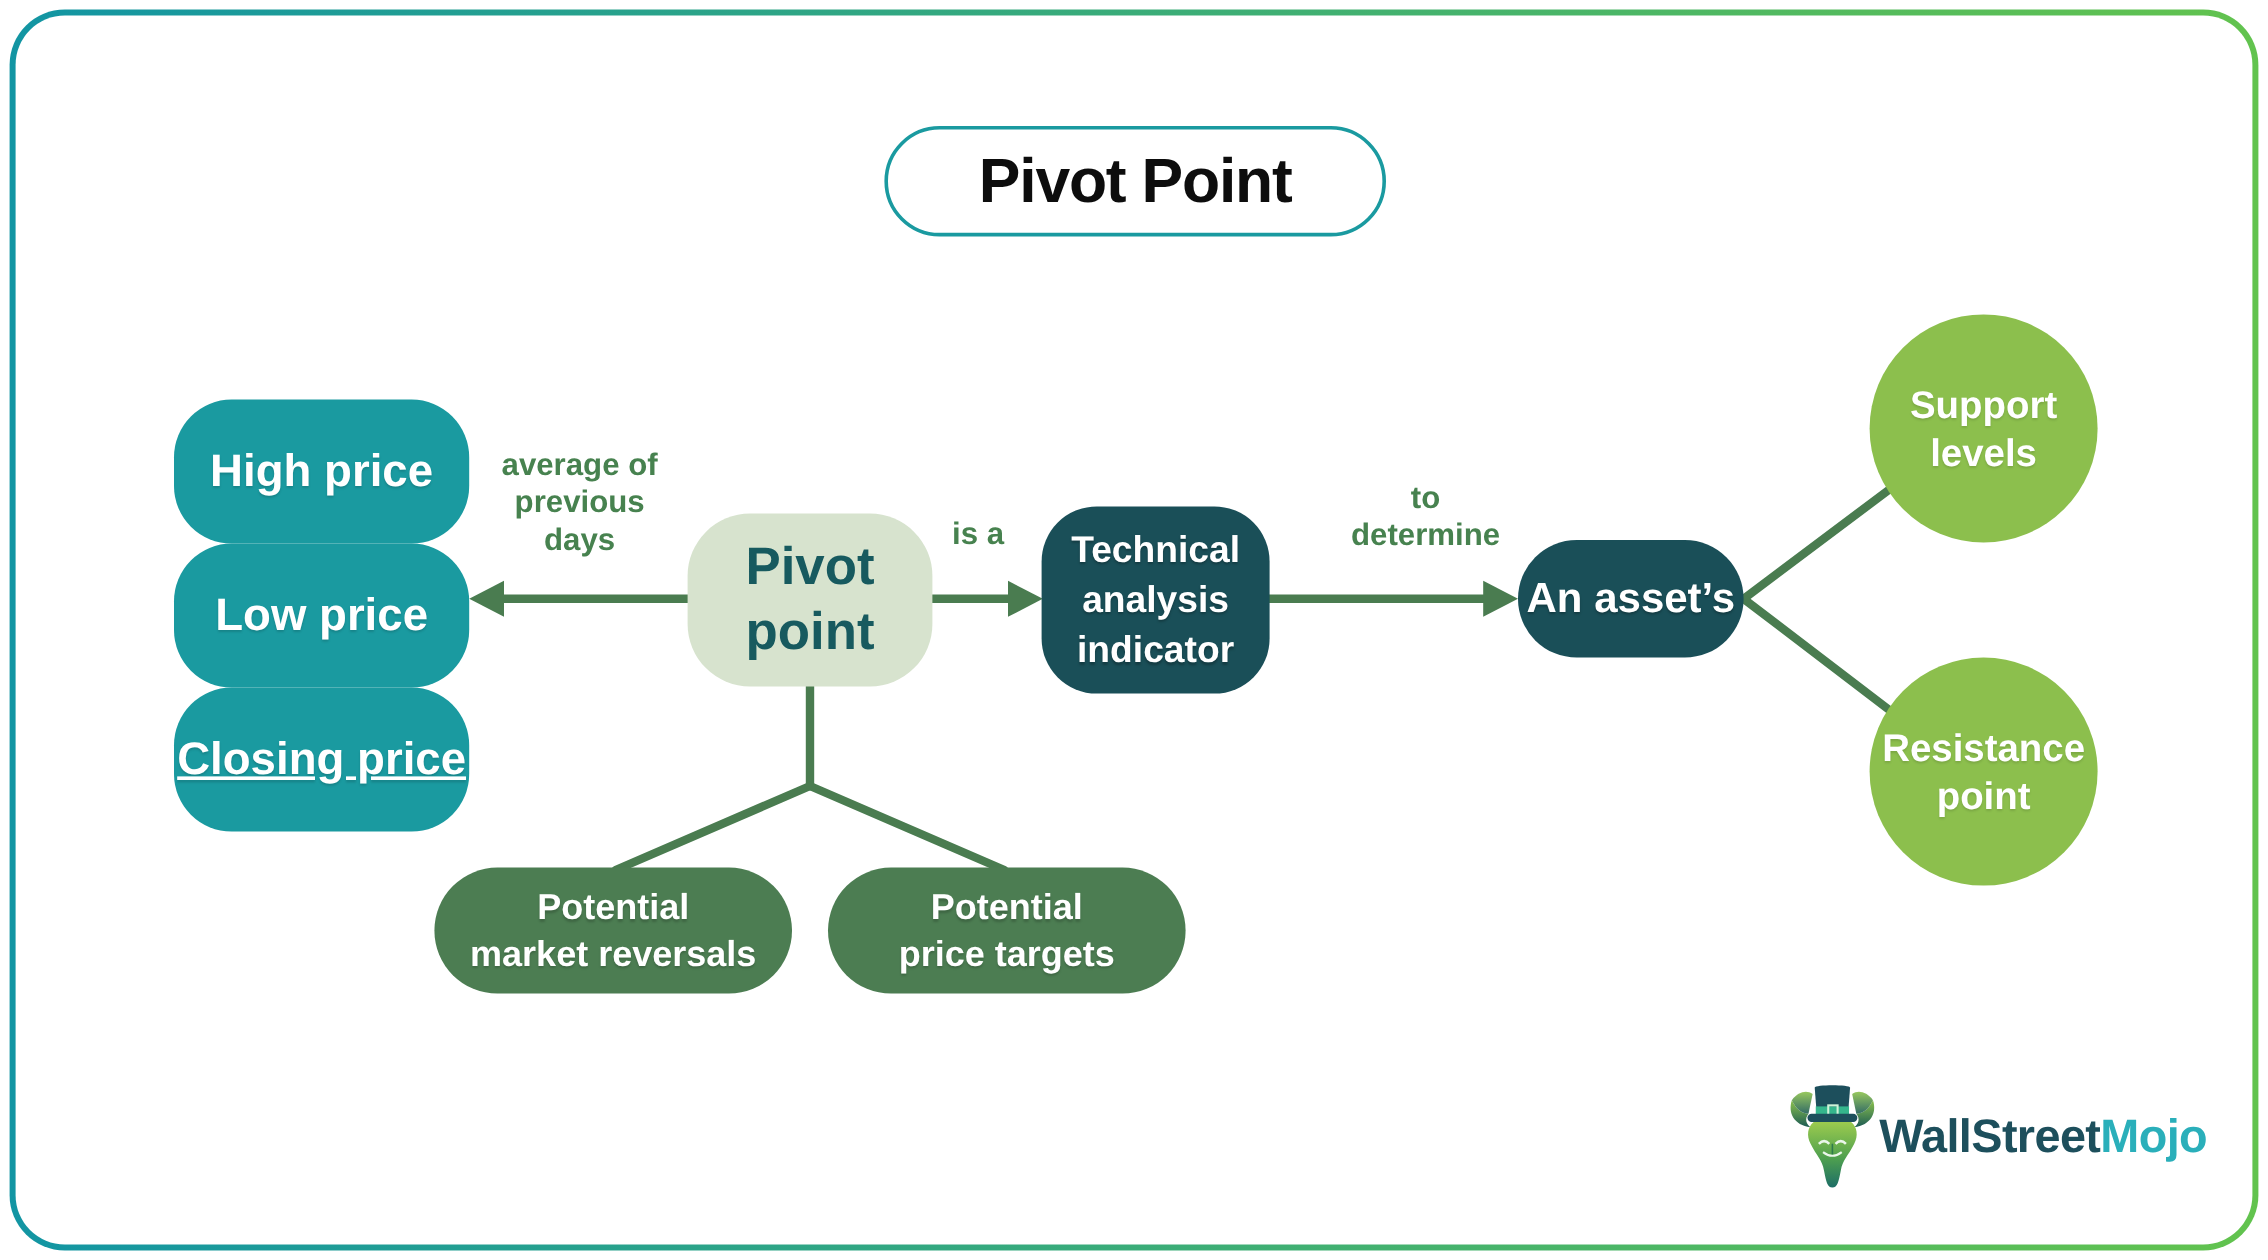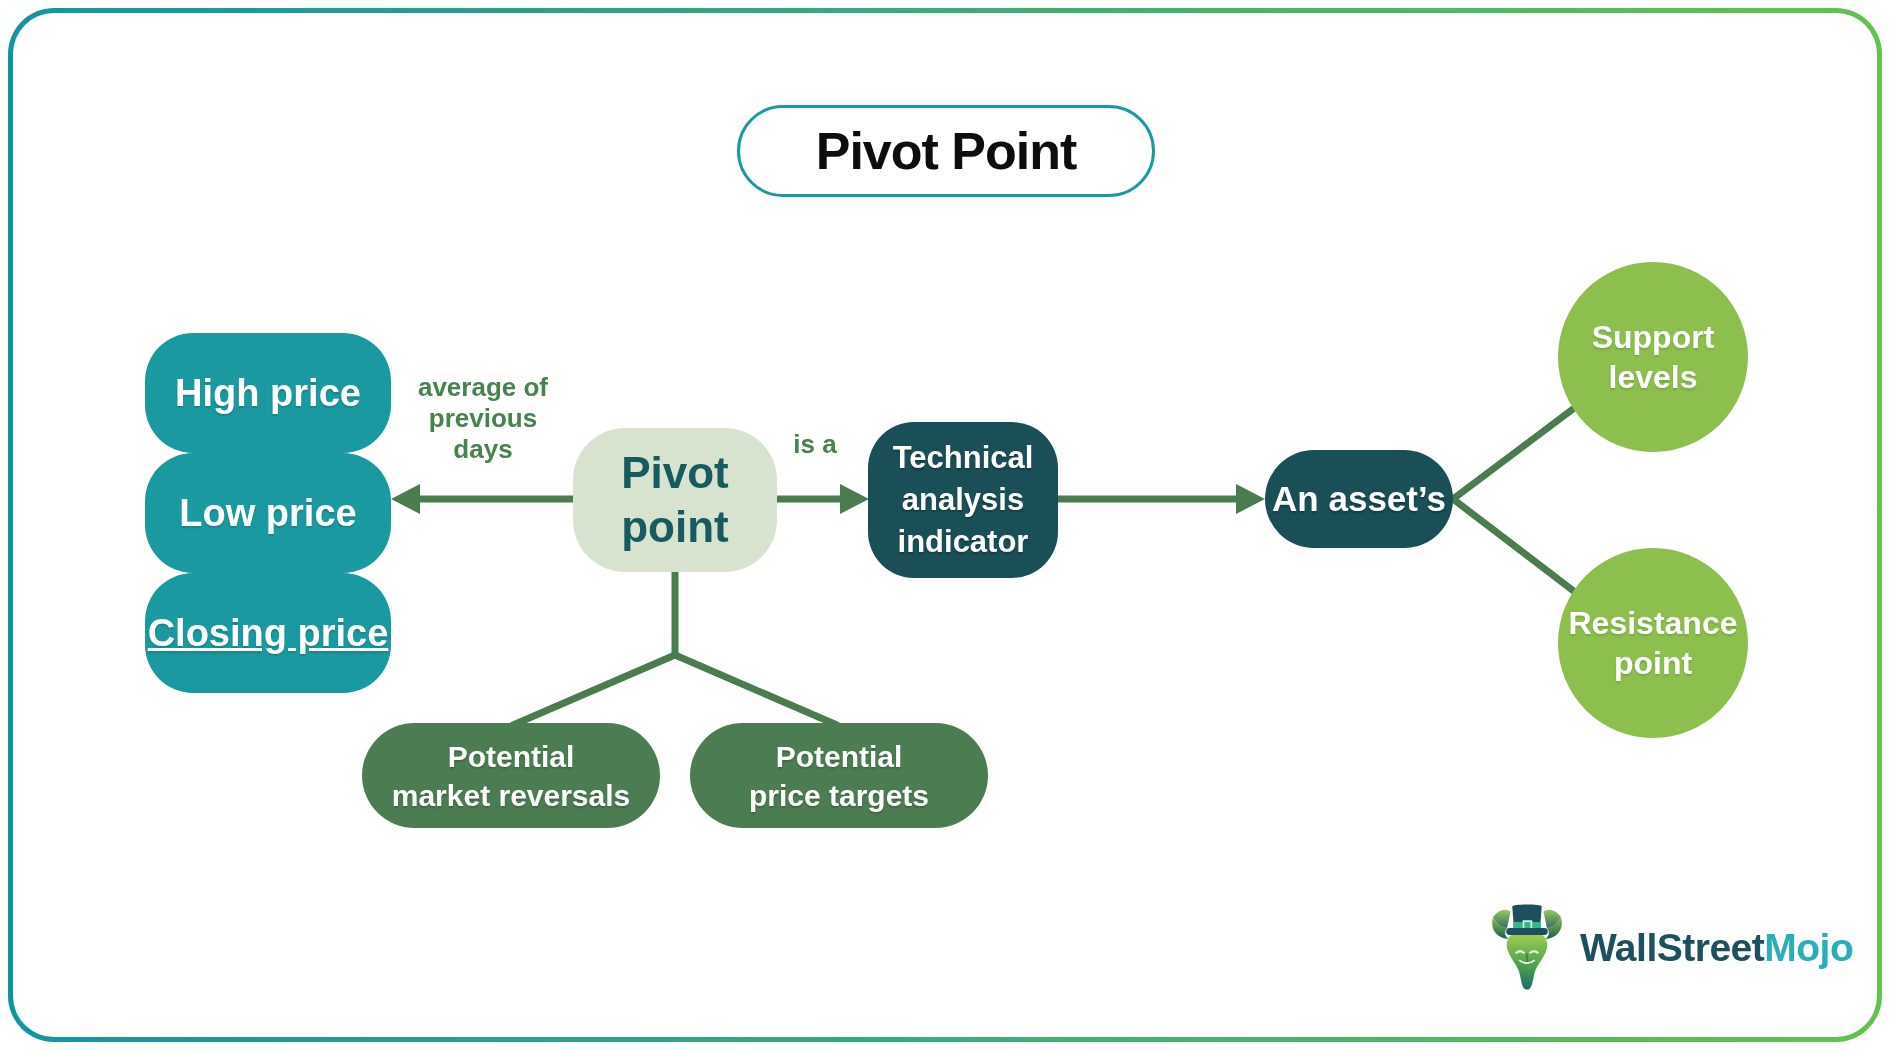--- a/index.html
+++ b/index.html
@@ -74,21 +74,21 @@
   .bottom-pill.reversals{left:362px;}
   .bottom-pill.targets{left:690px;}
   .edge-label{
     position:absolute;text-align:center;color:var(--label_green);
     font-weight:700;font-size:26px;line-height:31px;white-space:pre-line;
   }
   .edge-label.average{left:373px;top:372px;width:220px;}
   .edge-label.isa{left:765px;top:429px;width:100px;}
   .edge-label.todetermine{left:1108px;top:399px;width:160px;}
   .logo{position:absolute;left:1488px;top:898px;display:flex;align-items:center;}
-  .logo-text{font-weight:700;font-size:39px;letter-spacing:-0.5px;margin-left:14px;}
+  .logo-text{font-weight:700;font-size:39px;letter-spacing:-0.5px;}
   .logo-text .p1{color:var(--logo_dark);}
   .logo-text .p2{color:var(--logo_teal);}
 </style>
 </head>
 <body>
 
 <div id="canvas">
 
   <div class="frame">
     <div class="frame-inner"></div>
@@ -123,20 +123,22 @@
     <span>Low price</span>
   </div>
   <div class="node teal-pill" style="top:573px;text-decoration:underline;">
     <span>Closing price</span>
   </div>
 
   <div class="edge-label average">average of
 previous
 days</div>
   <div class="edge-label isa">is a</div>
+  <div class="edge-label todetermine">to
+determine</div>
 
   <div class="node pivot-box">
     <span>Pivot
 point</span>
   </div>
 
   <div class="node dark-box ta-box">
     <span>Technical
 analysis
 indicator</span>

